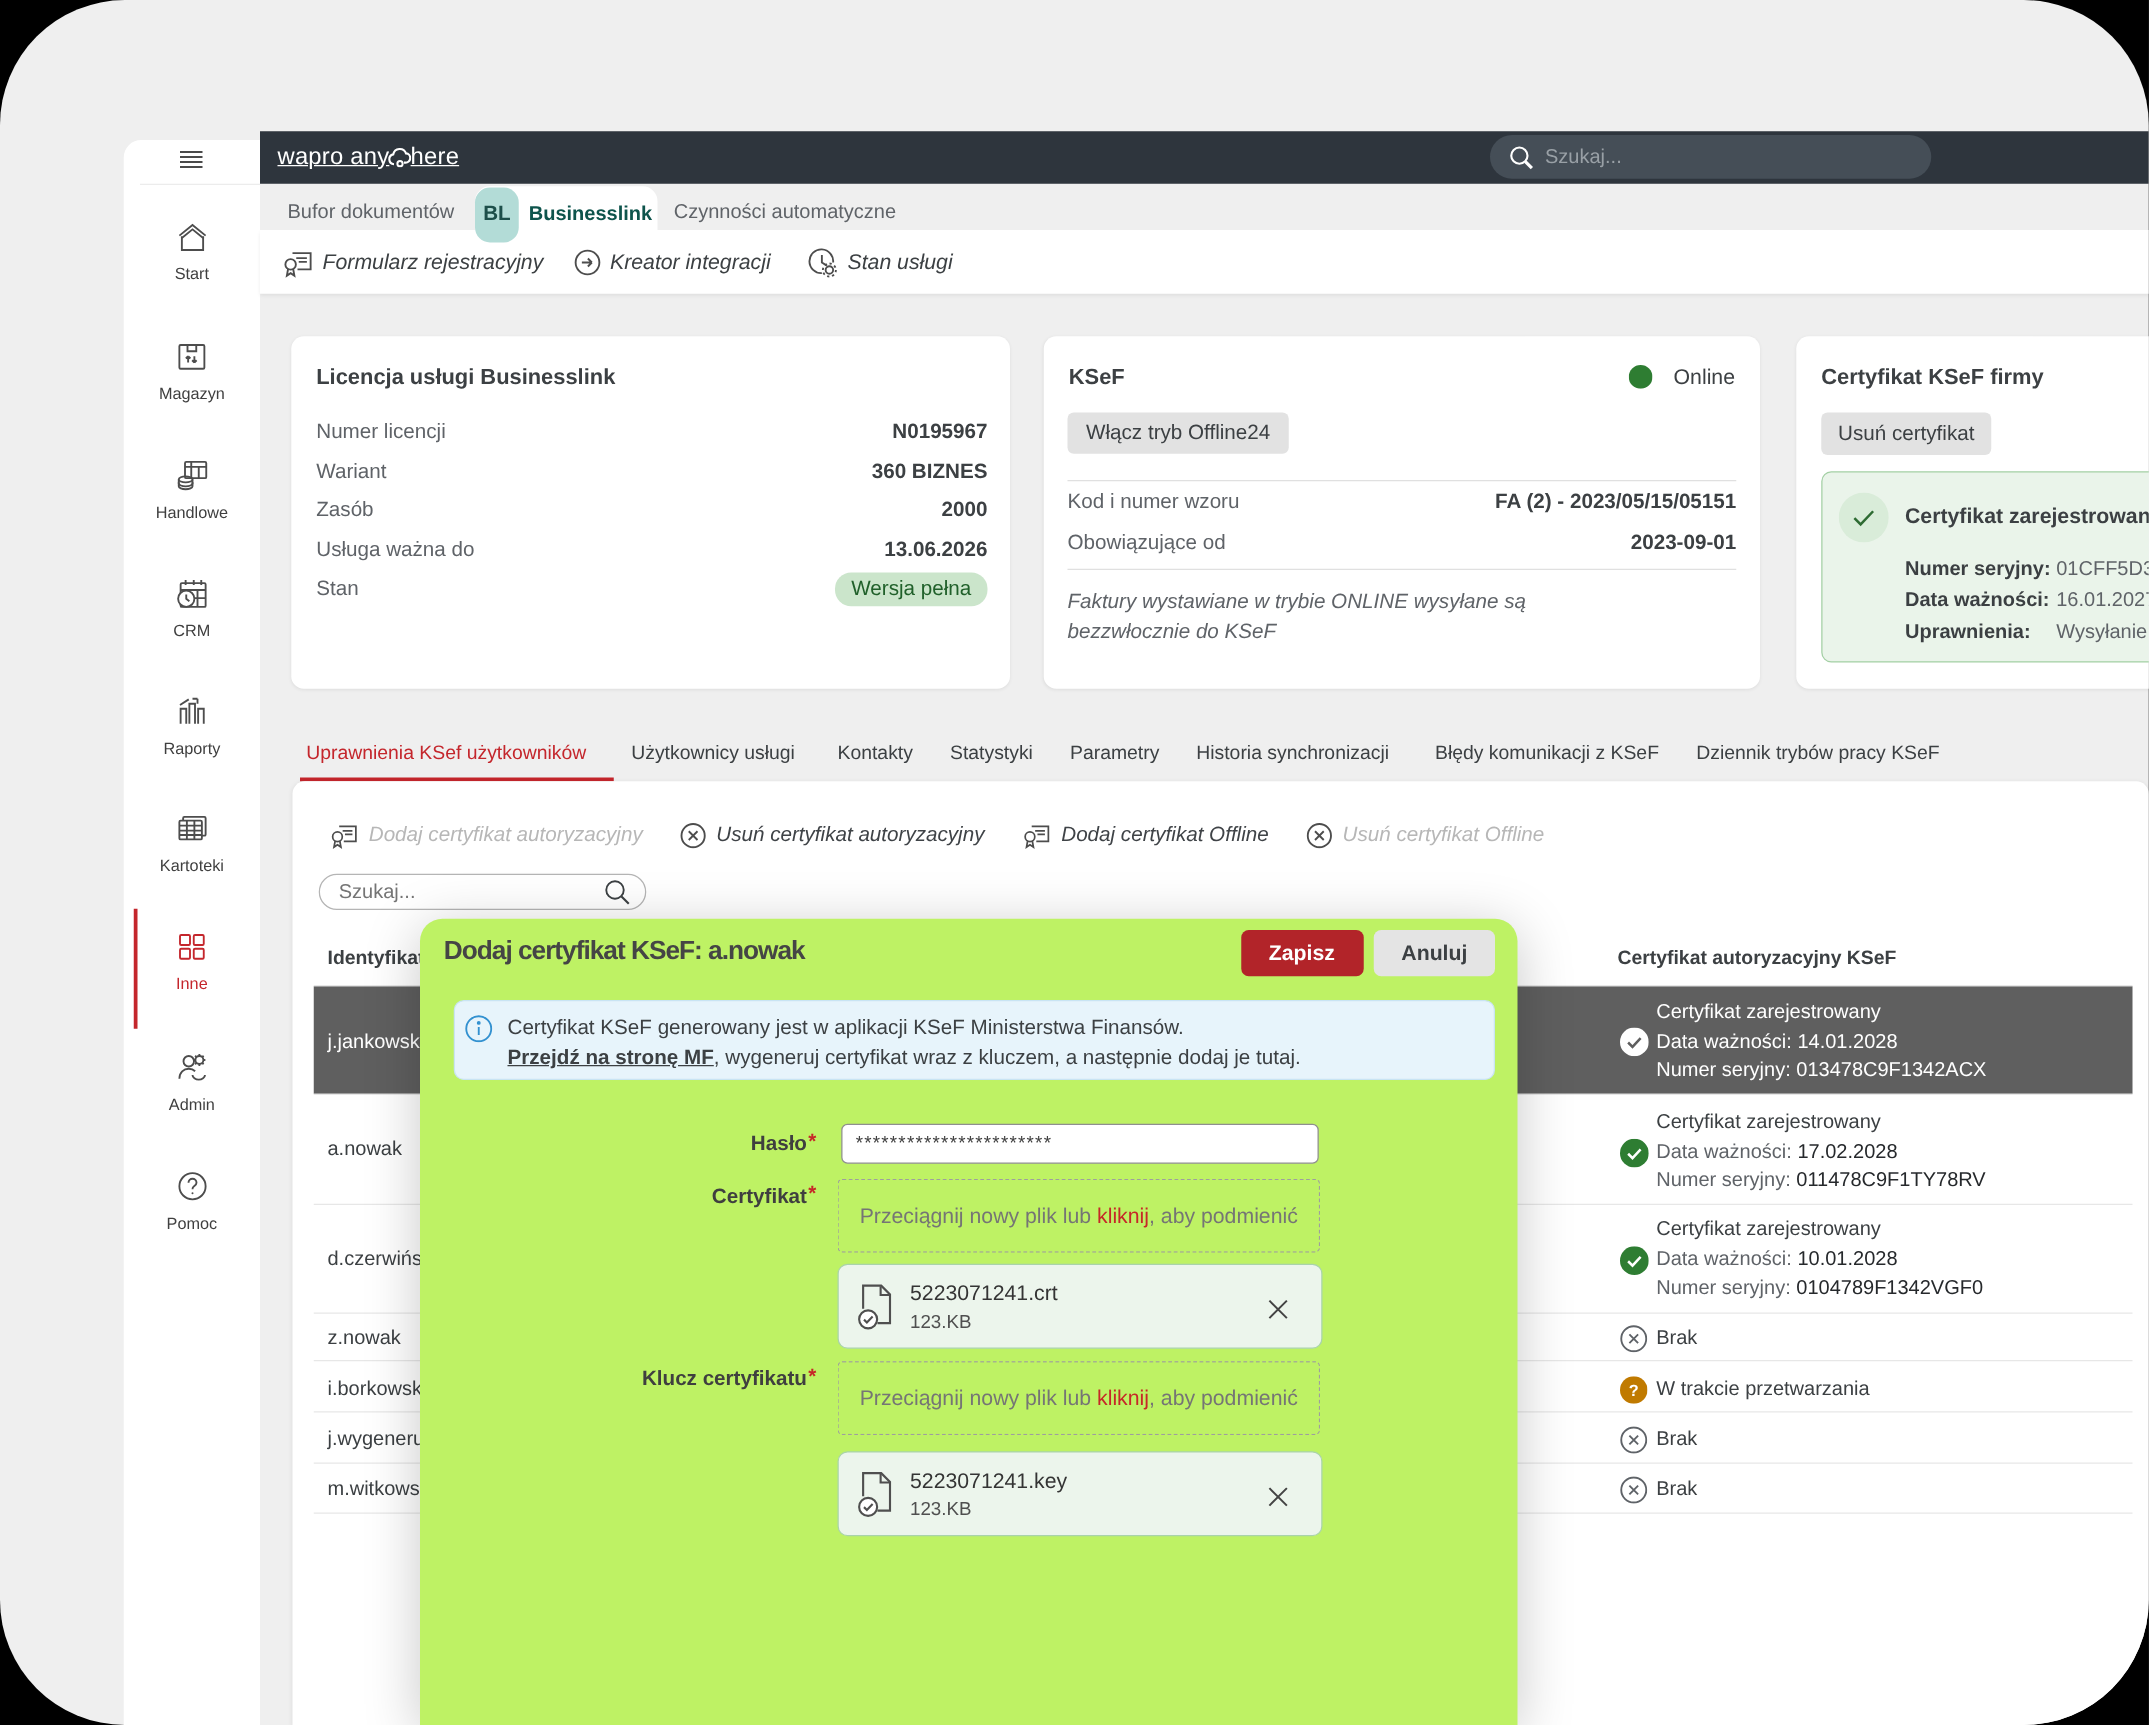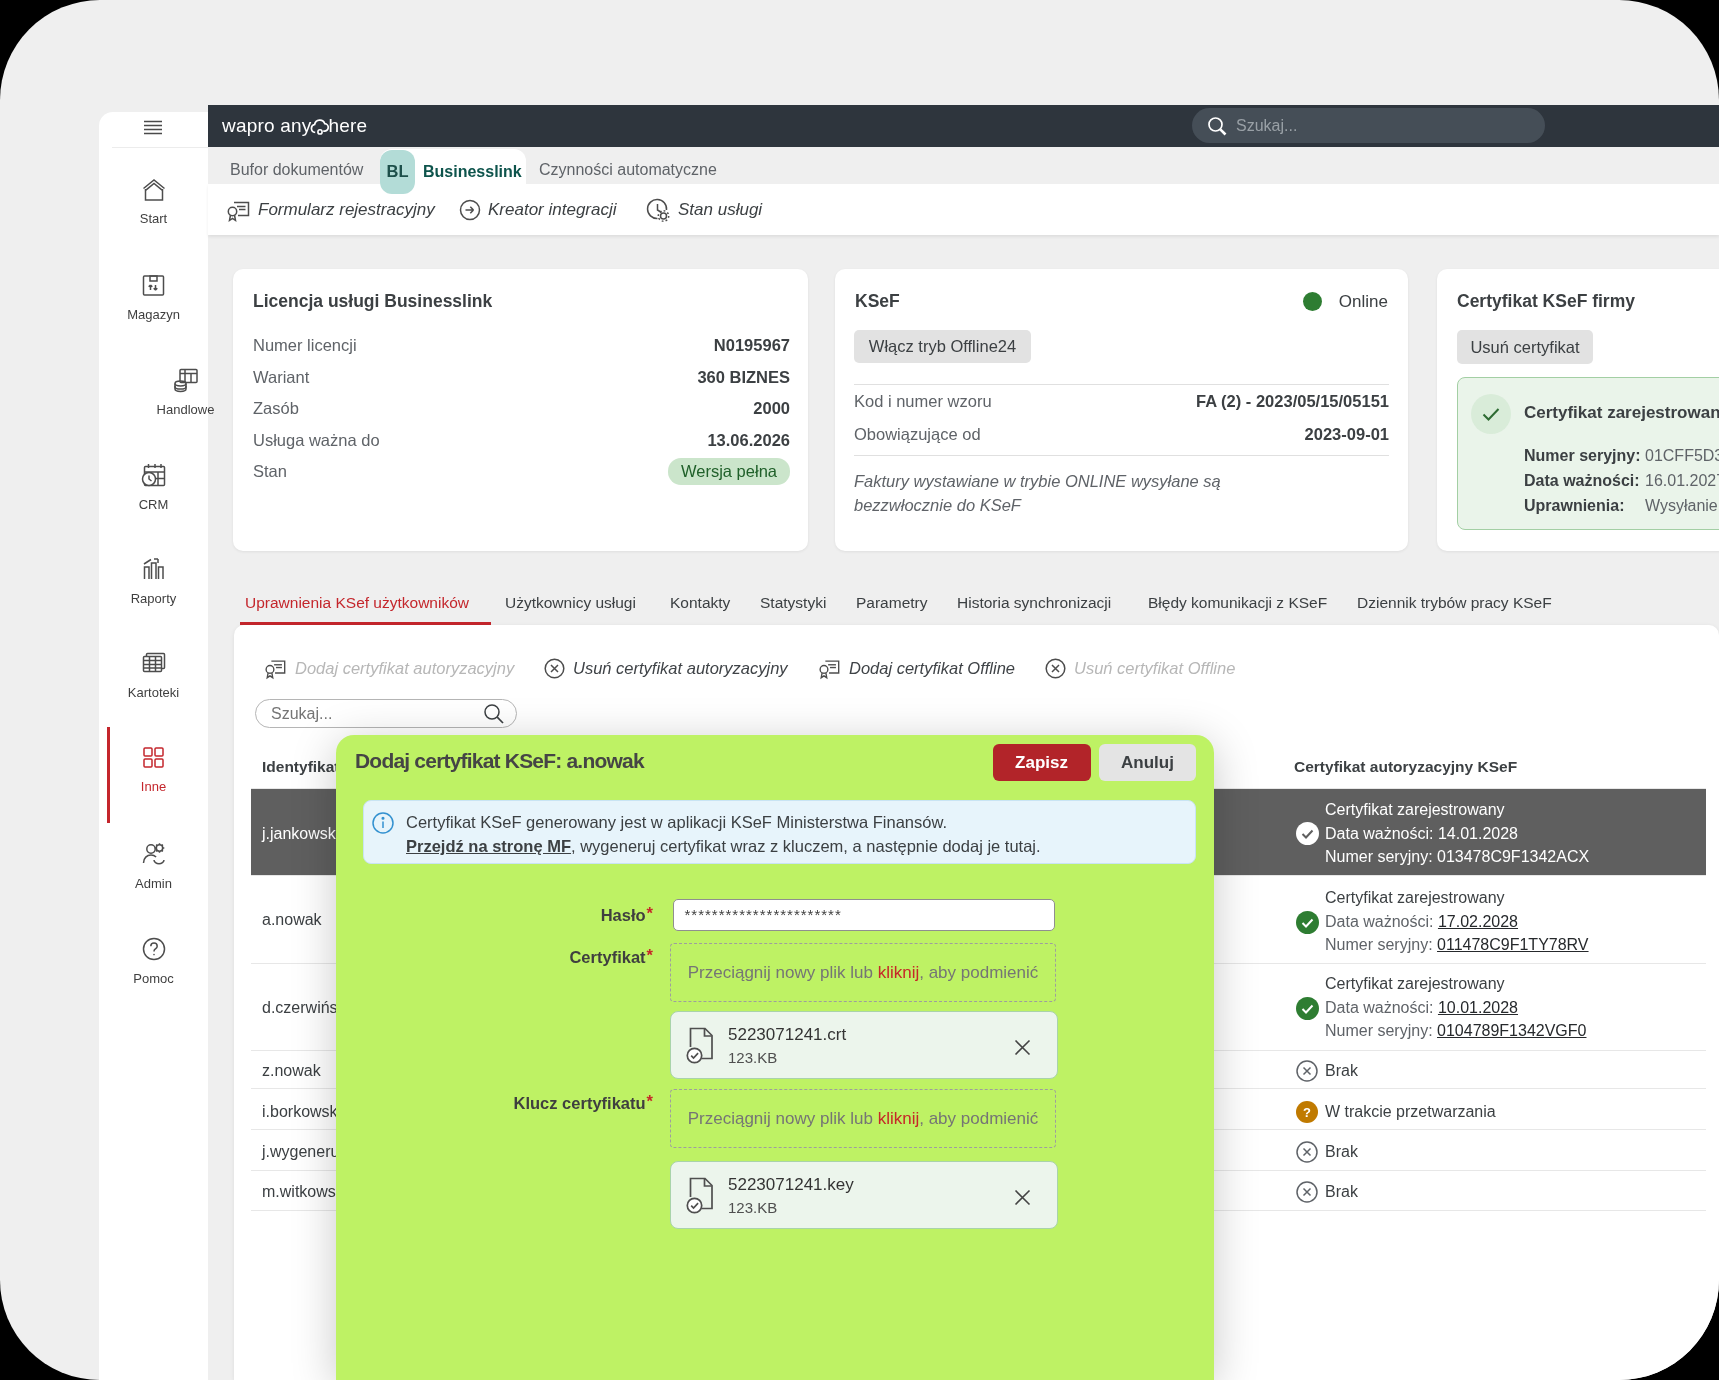--- a/index.html
+++ b/index.html
@@ -13,21 +13,21 @@
   .sidebar { left:99px; top:112px; width:109px; height:1268px; background:#fff; border-top-left-radius:14px; }
   .navitem { left:0; width:109px; text-align:center; color:#3f3f3f; font-size:13px; }
   .navitem .lbl { display:block; margin-top:9px; }
   .navitem svg { margin:0 auto; }
   .nav-red { color:#c4262c; }
   .nav-red .ic { stroke:#c4262c; }
   .redbar { left:8px; top:615px; width:3px; height:96px; background:#c4262c; }
 
   
   .topbar { left:208px; top:105px; width:1511px; height:42px; background:#2e353d; }
-  .logo { left:14px; top:0; height:42px; line-height:42px; color:#fff; font-size:19px; letter-spacing:0.2px; }
+  .logo { left:14px; top:0; height:42px; line-height:42px; color:#fff; font-size:19px; letter-spacing:0.2px;text-decoration:underline; }
   .searchpill { left:984px; top:3px; width:353px; height:35px; background:#454e57; border-radius:18px; }
   .searchpill span { position:absolute; left:44px; top:0; line-height:35px; color:#99a0a6; font-size:16px; }
 
   
   .tabbar { left:208px; top:147px; width:1511px; height:45px; z-index:3;padding-left:44px; }
   .tabtxt { top:0; height:45px; line-height:45px; color:#5f6368; font-size:16px; }
   .activetab { left:172px; top:2px; width:146px; height:43px; background:#fff; border-radius:12px 12px 0 0; }
   .blbadge { left:0px; top:1px; width:35px; height:44px; background:#b3dcd7; border-radius:12px; color:#1d4f4a; font-weight:bold; font-size:16.5px; text-align:center; line-height:43px; }
   .bltxt { left:43px; top:0; height:43px; line-height:45px; color:#0e544c; font-weight:bold; font-size:16px; }
 
@@ -55,21 +55,21 @@
   .tbi2.dis { color:#b7b7b7; }
   .searchpill2 { left:21px; top:74px; width:262px; height:29px; border:1.5px solid #b5b5b5; border-radius:15px; }
   .searchpill2 span { position:absolute; left:15px; top:0; line-height:27px; color:#757575; font-size:16px; }
 
   
   .sep { left:17px; width:1455px; height:1px; background:#e7e7e7; }
   .cellL { left:28px; color:#3c4043; font-size:16px; }
   .darkrow { left:17px; top:163.5px; width:1455px; height:86px; background:#5f5f5f; }
   .rcell { left:1091px; font-size:16px; color:#3c4043; }
   .rlab { color:#5f6368; }
-  .rval { color:#26292c; font-weight:500;text-decoration:underline; }
+  .rval { color:#26292c; font-weight:500; }
 
   
   .modal { left:336px; top:735px; width:878px; height:645px; background:#bef264; border-radius:18px 18px 0 0; box-shadow:0 8px 45px rgba(0,0,0,0.22); }
   .mtitle { left:19px; top:14px; font-size:21px; font-weight:bold; color:#454545; letter-spacing:-0.8px; }
   .btn { height:37px; line-height:37px; text-align:center; border-radius:6px; font-size:17px; font-weight:bold; }
   .btn-red { background:#b22429; color:#fff; }
   .btn-gray { background:#e4e4e4; color:#3c4043; }
   .infobox { left:27px; top:65px; width:833px; height:64px; background:#e7f4fb; border:1px solid #c9e4f3; border-radius:8px; }
   .iline { position:absolute; left:69px; font-size:16.5px; color:#3c4043; white-space:nowrap; }
   .flabel { font-size:16.5px; font-weight:bold; color:#3f3f3f; text-align:right; }
@@ -103,21 +103,21 @@
       <span class="lbl">Start</span>
     </div>
     <div class="abs navitem" style="top:161px;">
       <svg width="25" height="25" viewBox="0 0 25 25">
           <rect class="ic" x="2.5" y="3" width="20" height="19" rx="1"></rect>
           <path class="ic" d="M9 3 h7 v5 h-7 z"></path>
           <path class="ic" d="M9.5 17 v-5 m0 0 l-1.8 1.8 m1.8-1.8 l1.8 1.8 M14.5 12 v5 m0 0 l-1.8 -1.8 m1.8 1.8 l1.8 -1.8"></path>
         </svg>
       <span class="lbl">Magazyn</span>
     </div>
-    <div class="abs navitem" style="top:255px;margin-left:32px;">
+    <div class="abs navitem" style="top:255px;">
       <svg width="28" height="26" viewBox="0 0 28 26">
           <g class="ic">
             <rect x="8" y="2.5" width="17" height="13" rx="1"></rect>
             <line x1="8" y1="6.5" x2="25" y2="6.5"></line>
             <line x1="13" y1="2.5" x2="13" y2="15.5"></line>
             <line x1="19" y1="6.5" x2="19" y2="15.5"></line>
             <ellipse cx="8.5" cy="16.5" rx="5.5" ry="2.4"></ellipse>
             <path d="M3 16.5 v3.2 c0 1.3 2.5 2.4 5.5 2.4 s5.5 -1.1 5.5 -2.4 v-3.2"></path>
             <path d="M3 19.8 v3.2 c0 1.3 2.5 2.4 5.5 2.4 s5.5 -1.1 5.5 -2.4 v-3.2" transform="translate(0,-1)"></path>
           </g>

